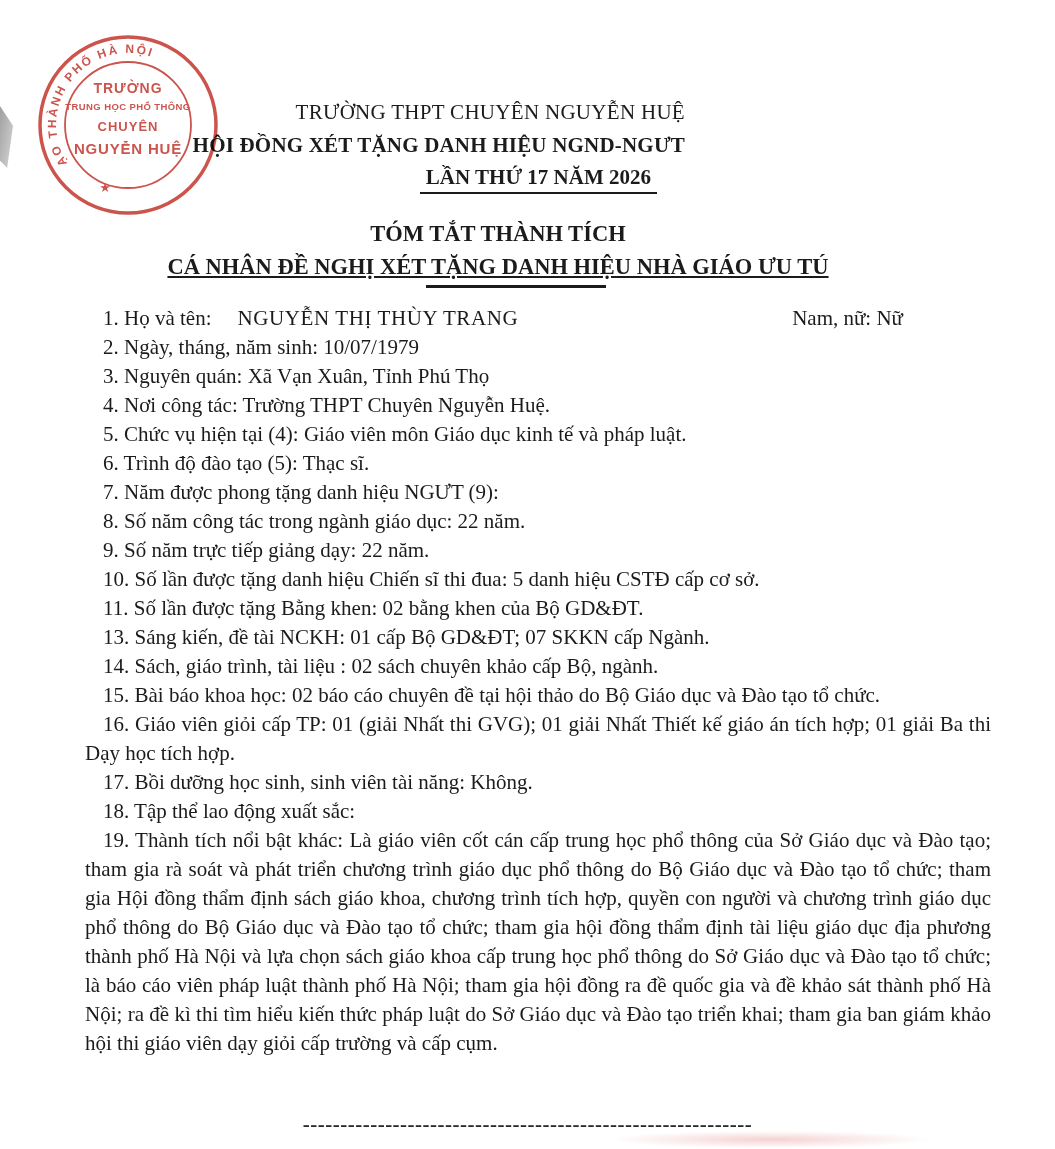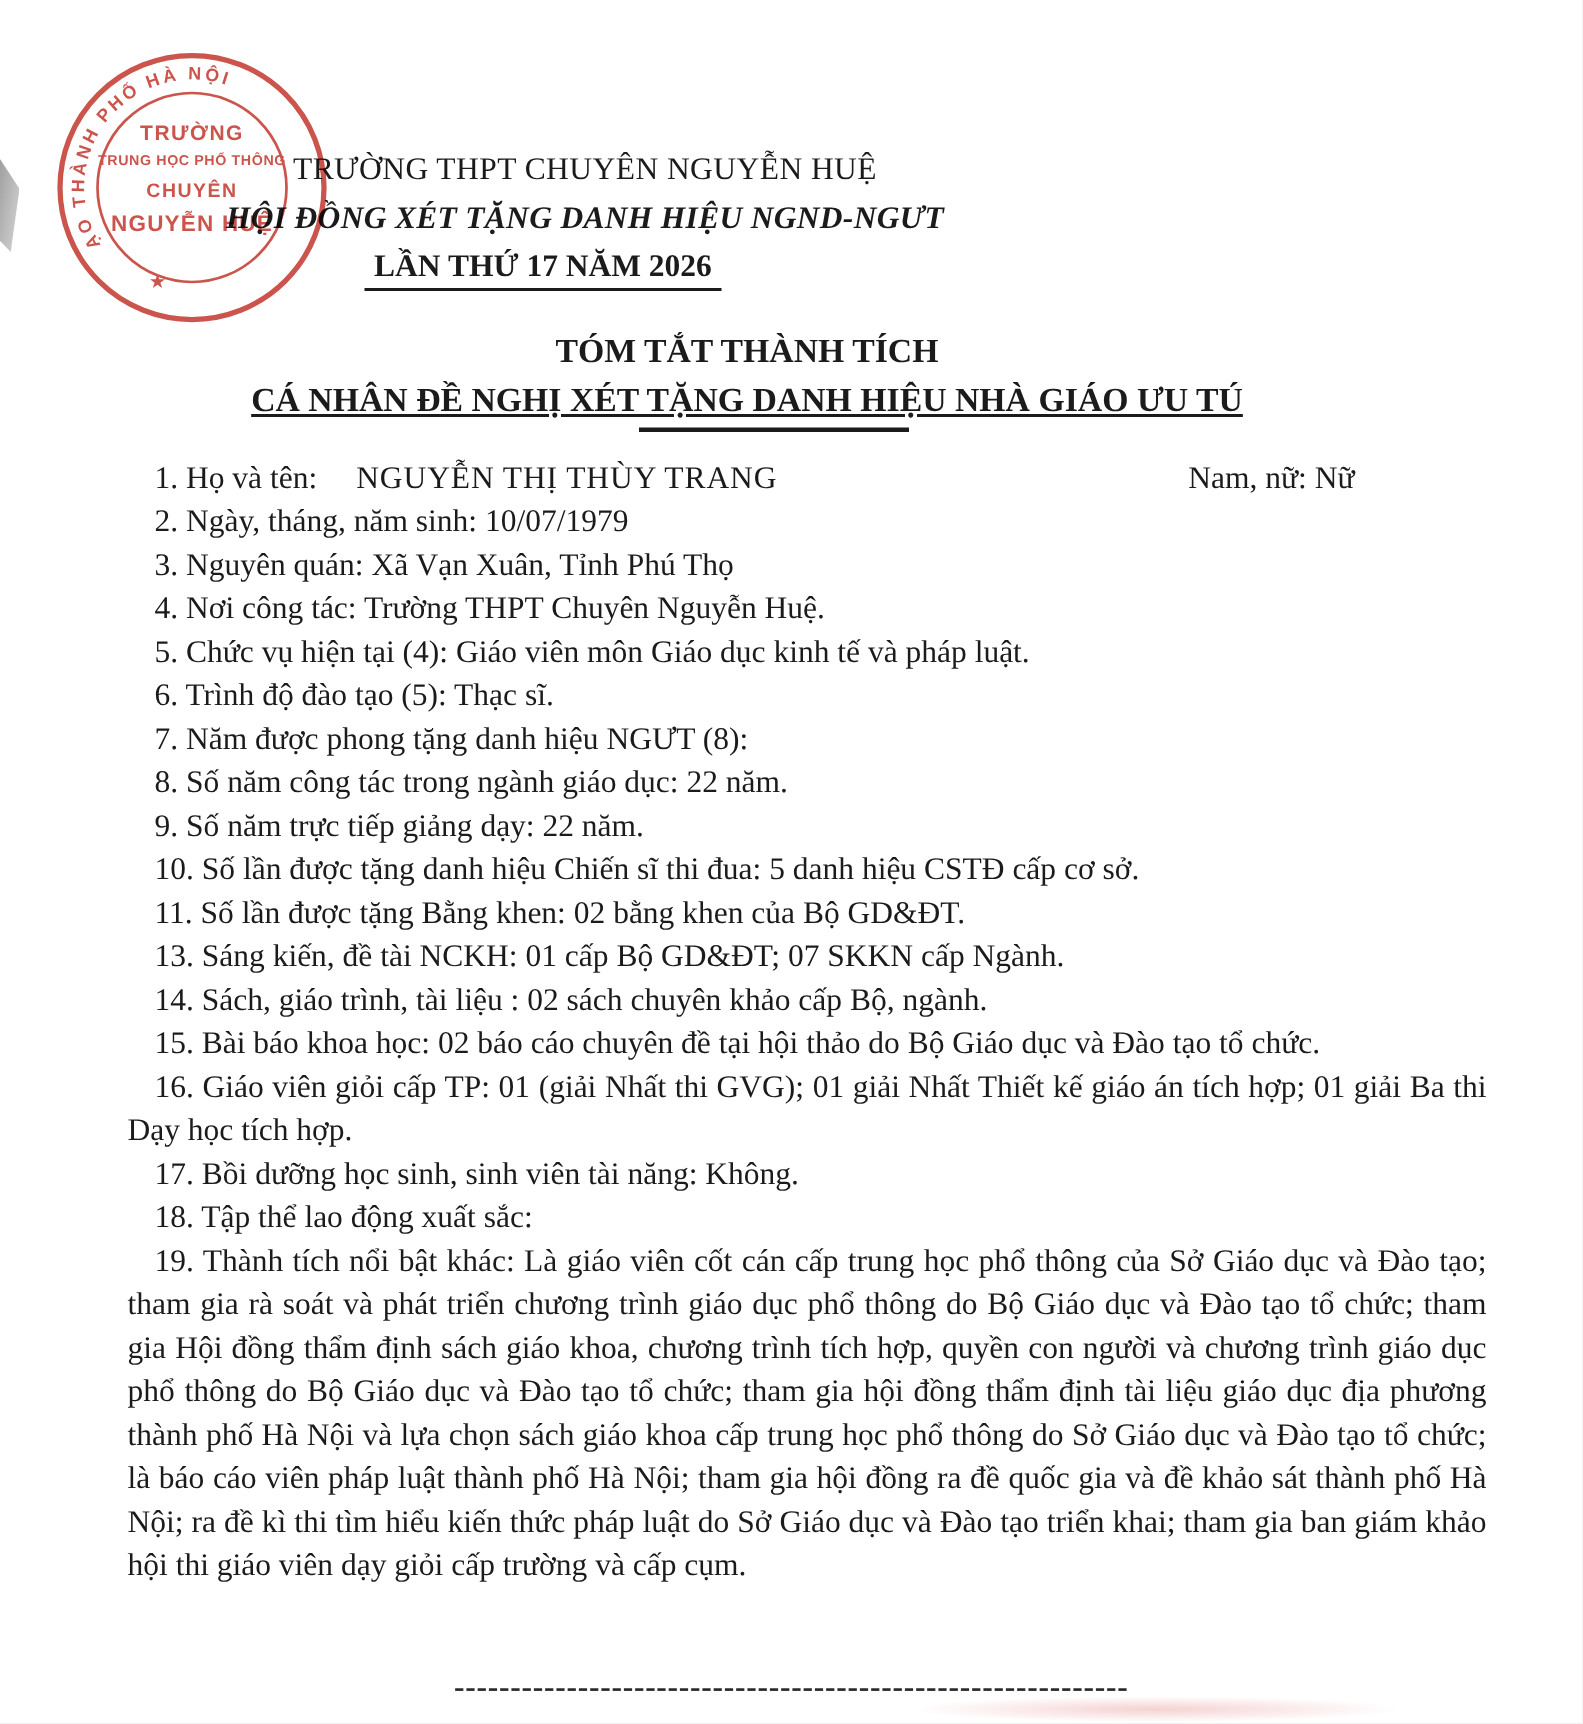--- a/index.html
+++ b/index.html
@@ -27,23 +27,23 @@
   .stamp .s-xl  { font-size:15px; letter-spacing:.8px; }
   .stamp .s-star{ font-size:13px; }
 
   .scan-artifact {
     position:absolute; left:0; top:106px; width:13px; height:62px;
     background:linear-gradient(100deg,#8f8f8f,#cfcfcf);
     clip-path:polygon(0 0,100% 32%,55% 100%,0 88%); opacity:.85;
   }
 
   
-  .header { position:absolute; left:95px; top:100px; width:590px; text-align:center; z-index:2; }
+  .header { position:absolute; left:95px; top:100px; width:590px; text-align:right; z-index:2; }
   .header .h1 { font-size:21px; letter-spacing:.3px; }
-  .header .h2 { font-size:21px; font-weight:bold; margin-top:8px; letter-spacing:.2px;font-style:italic; }
+  .header .h2 { font-size:21px; font-weight:bold; margin-top:8px; letter-spacing:.2px; }
   .header .h3 { font-size:21px; font-weight:bold; margin-top:7px; }
   .header .h3 span {
     display:inline-block; border-bottom:2.5px solid #1b1b1b;
     padding:0 6px 2px; position:relative; left:-28px;
   }
 
   
   .title { position:absolute; left:0; top:221px; width:996px; text-align:center; font-weight:bold; font-size:22.5px; }
   .title .t2 { margin-top:7px;text-decoration:underline; }
   .title .t-underline {
@@ -107,21 +107,21 @@
     <div class="row1">
       <span class="lbl">1. Họ và tên:</span>
       <span class="name">NGUYỄN THỊ THÙY TRANG</span>
       <span class="gender">Nam, nữ: Nữ</span>
     </div>
     <p class="item">2. Ngày, tháng, năm sinh: 10/07/1979</p>
     <p class="item">3. Nguyên quán: Xã Vạn Xuân, Tỉnh Phú Thọ</p>
     <p class="item">4. Nơi công tác: Trường THPT Chuyên Nguyễn Huệ.</p>
     <p class="item">5. Chức vụ hiện tại (4): Giáo viên môn Giáo dục kinh tế và pháp luật.</p>
     <p class="item">6. Trình độ đào tạo (5): Thạc sĩ.</p>
-    <p class="item">7. Năm được phong tặng danh hiệu NGƯT (8):</p>
+    <p class="item">7. Năm được phong tặng danh hiệu NGƯT (9):</p>
     <p class="item">8. Số năm công tác trong ngành giáo dục: 22 năm.</p>
     <p class="item">9. Số năm trực tiếp giảng dạy: 22 năm.</p>
     <p class="item">10. Số lần được tặng danh hiệu Chiến sĩ thi đua: 5 danh hiệu CSTĐ cấp cơ sở.</p>
     <p class="item">11. Số lần được tặng Bằng khen: 02 bằng khen của Bộ GD&amp;ĐT.</p>
     <p class="item">13. Sáng kiến, đề tài NCKH: 01 cấp Bộ GD&amp;ĐT; 07 SKKN cấp Ngành.</p>
     <p class="item">14. Sách, giáo trình, tài liệu : 02 sách chuyên khảo cấp Bộ, ngành.</p>
     <p class="item">15. Bài báo khoa học: 02 báo cáo chuyên đề tại hội thảo do Bộ Giáo dục và Đào tạo tổ chức.</p>
     <p class="item">16. Giáo viên giỏi cấp TP: 01 (giải Nhất thi GVG); 01 giải Nhất Thiết kế giáo án tích hợp; 01 giải Ba thi Dạy học tích hợp.</p>
     <p class="item">17. Bồi dưỡng học sinh, sinh viên tài năng: Không.</p>
     <p class="item">18. Tập thể lao động xuất sắc:</p>

